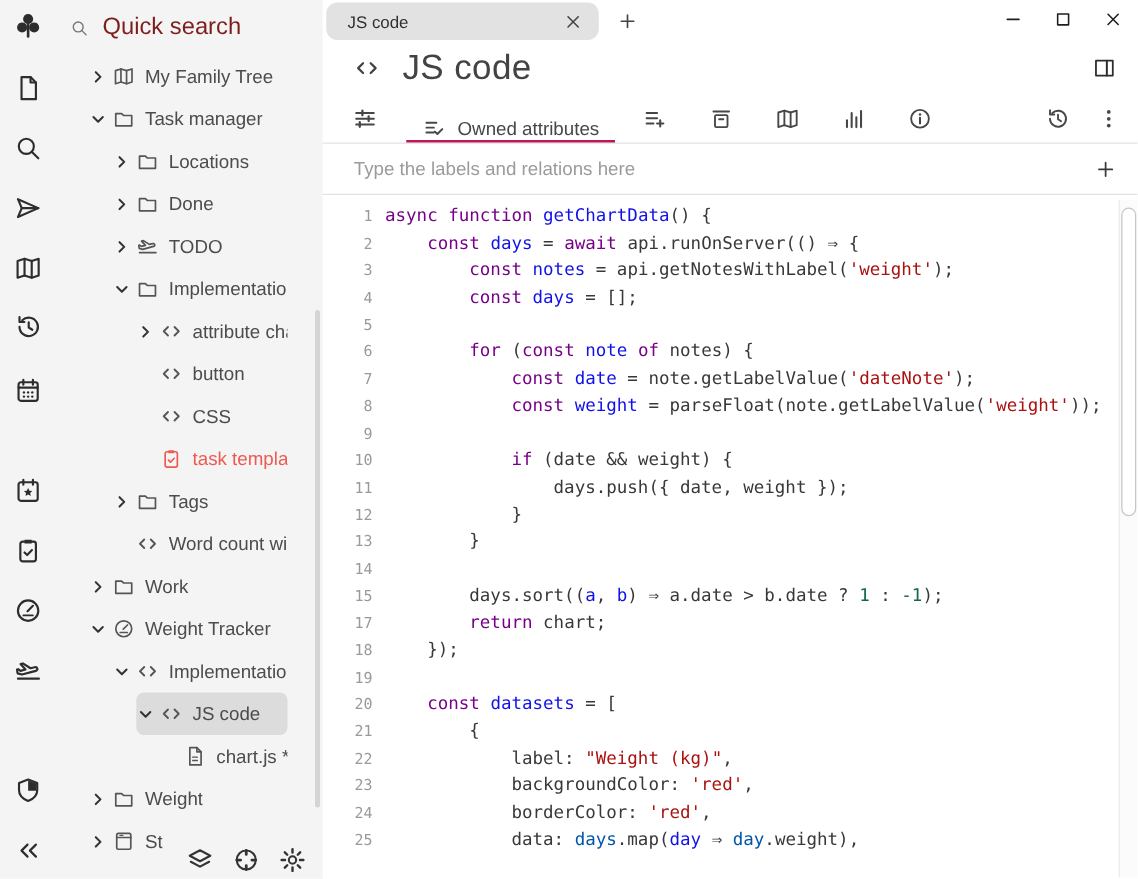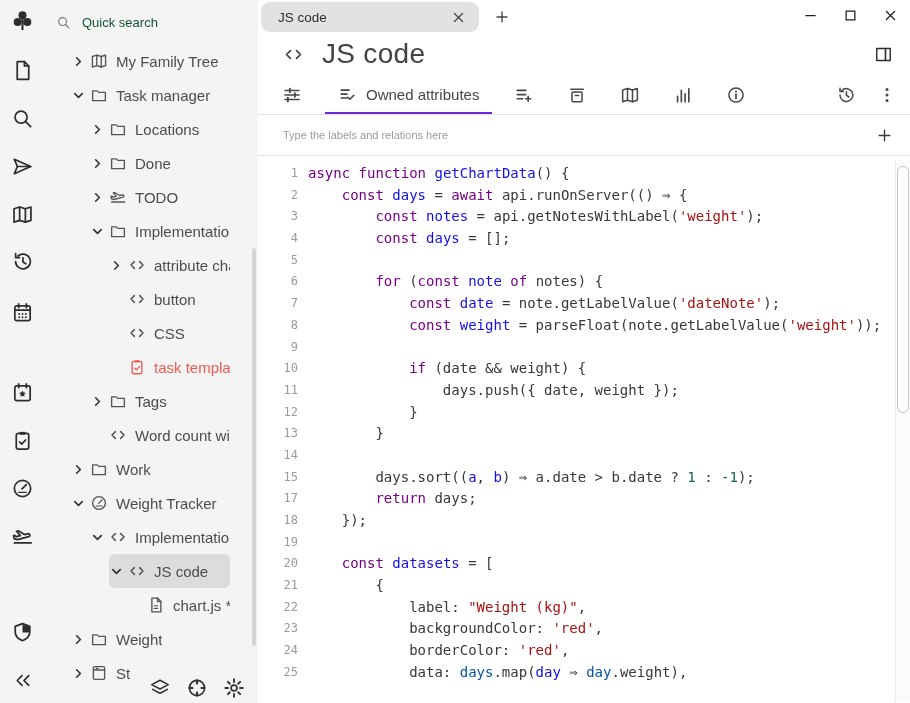--- a/index.html
+++ b/index.html
@@ -9,21 +9,21 @@
   svg{display:block;width:100%;height:100%;}
 
   
   .launcher{position:absolute;left:0;top:0;width:45px;height:703px;background:#f4f4f4;z-index:3;}
   .licon{position:absolute;left:11px;width:23px;height:23px;color:#2d2d2d;}
 
   
   .sidebar{position:absolute;left:45px;top:0;width:213px;height:703px;background:#f4f4f4;z-index:2;}
   .search-row{display:flex;align-items:center;height:44px;padding-left:11px;gap:11px;}
   .sicon{width:15px;height:15px;color:#777;flex:none;}
-  .search-ph{color:#14532d;font-size:13px;white-space:nowrap;}
+  .search-ph{color:#7f1d1d;font-size:19px;white-space:nowrap;}
   .tree{position:absolute;top:44px;left:0;right:0;overflow:hidden;}
   .trow{display:flex;align-items:center;height:34px;}
   .tspacer{flex:none;height:1px;}
   .twrap{display:flex;align-items:center;flex:1;height:34px;border-radius:6px;margin-right:28px;min-width:0;}
   .twrap.sel{background:#dcdcdc;}
   .texp{width:19px;height:15px;color:#333;flex:none;}
   .texp svg{width:15px;height:15px;}
   .ticon{width:18px;height:18px;color:#555;margin-right:8px;flex:none;}
   .tlabel{font-size:15px;color:#4c4c4c;white-space:nowrap;overflow:hidden;}
   .tree-scroll{position:absolute;right:2px;top:248px;width:4px;height:398px;background:#d4d4d4;border-radius:2px;}
@@ -41,29 +41,29 @@
   .wincontrols{position:absolute;right:12px;top:8px;display:flex;gap:25px;}
   .wc{width:15px;height:15px;color:#1f1f1f;}
 
   .title-row{display:flex;align-items:center;height:44px;padding:0 17px 0 25px;}
   .note-icon{width:21px;height:21px;color:#424242;margin-right:18px;}
   .note-title{font-size:28px;font-weight:400;color:#434343;flex:1;letter-spacing:.3px;}
   .split-btn{width:19px;height:19px;color:#2c2c2c;}
 
   .ribbon{display:flex;align-items:center;height:38px;padding-left:24px;border-bottom:1px solid #e2e2e2;}
   .rico{width:20px;height:20px;color:#474747;flex:none;}
-  .ribbon-tab{display:flex;align-items:center;gap:9px;height:38px;padding:0 13px;margin-left:23px;
-              border-bottom:2px solid #6d28d9;box-sizing:border-box;}
+  .ribbon-tab{display:flex;align-items:flex-end;gap:9px;height:38px;padding:0 13px;margin-left:23px;
+              border-bottom:2px solid #be185d;box-sizing:border-box;}
   .ribbon-tab .rico{width:19px;height:19px;}
   .ribbon-tab-label{font-size:15px;color:#474747;white-space:nowrap;}
   .ribbon-icons{display:flex;gap:33px;margin-left:22px;}
   .ribbon-right{margin-left:auto;display:flex;gap:21px;padding-right:13px;align-items:center;}
 
   .attr-row{display:flex;align-items:center;height:40px;padding:0 17px 0 25px;border-bottom:1px solid #e2e2e2;}
-  .attr-ph{color:#9b9b9b;font-size:11px;flex:1;}
+  .attr-ph{color:#9b9b9b;font-size:15px;flex:1;}
   .attr-add{width:17px;height:17px;color:#3a3a3a;}
 
   
   .editor{position:relative;height:546px;overflow:hidden;}
   .lines{padding-top:7px;}
   .cline{display:flex;height:21.7px;line-height:21.7px;
          font-family:"DejaVu Sans Mono",monospace;font-size:14px;}
   .ln{width:40px;text-align:right;padding-right:10px;color:#9a9a9a;font-size:12px;flex:none;
       font-family:"DejaVu Sans Mono",monospace;}
   .ctext{white-space:pre;color:#383838;}
@@ -688,21 +688,21 @@
           <div class="cline">
             <span class="ln">14</span>
             <span class="ctext"></span>
           </div>
           <div class="cline">
             <span class="ln">15</span>
             <span class="ctext"><span>        days.sort((</span><span class="d">a</span><span>, </span><span class="d">b</span><span>) ⇒ a.date &gt; b.date ? </span><span class="n">1</span><span> : </span><span class="n">-1</span><span>);</span></span>
           </div>
           <div class="cline">
             <span class="ln">17</span>
-            <span class="ctext"><span>        </span><span class="k">return</span><span> days;</span></span>
+            <span class="ctext"><span>        </span><span class="k">return</span><span> chart;</span></span>
           </div>
           <div class="cline">
             <span class="ln">18</span>
             <span class="ctext"><span>    });</span></span>
           </div>
           <div class="cline">
             <span class="ln">19</span>
             <span class="ctext"></span>
           </div>
           <div class="cline">

